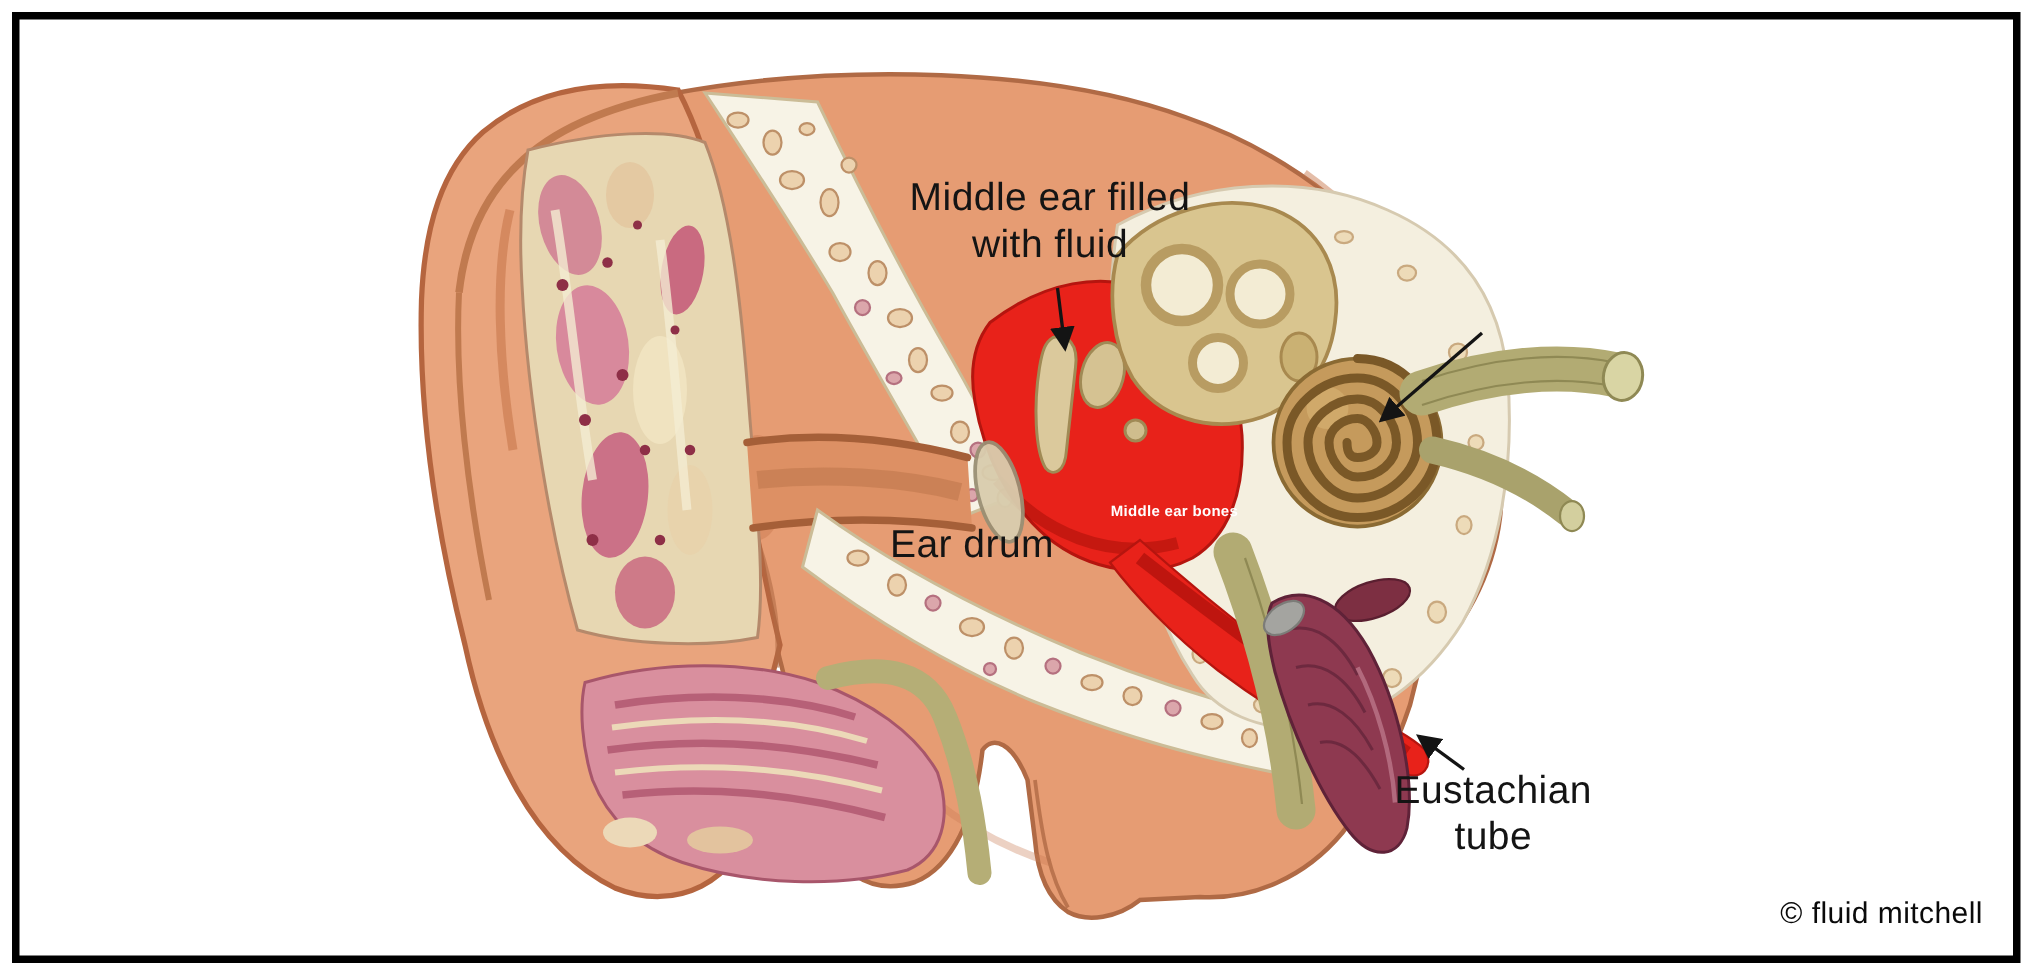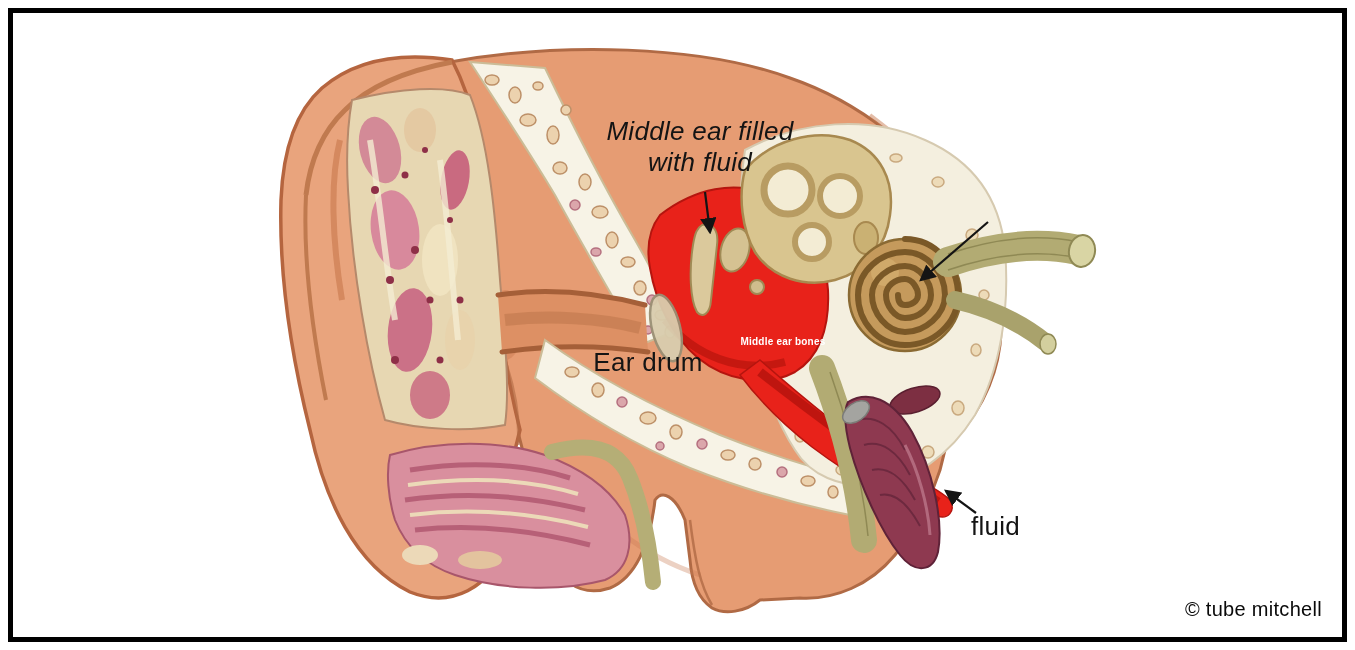--- a/index.html
+++ b/index.html
@@ -4,21 +4,21 @@
 <style>
   html,body{margin:0;padding:0;background:#fff;}
   #page{position:relative;width:1355px;height:650px;background:#ffffff;
         font-family:"Liberation Sans",sans-serif;overflow:hidden;}
   .frame{position:absolute;left:8px;top:8px;width:1339px;height:634px;
          border:5px solid #000;box-sizing:border-box;background:#ffffff;}
   .ear-svg{position:absolute;left:0;top:0;}
   .lbl{position:absolute;color:#141414;font-size:26px;line-height:31px;
        text-align:center;letter-spacing:.3px;}
   .lbl span{display:block;}
-  #lbl-fluid{left:575px;top:116px;width:250px;font-style:italic;}
+  #lbl-fluid{left:575px;top:116px;width:250px;}
   #lbl-cochlea{left:948px;top:189px;width:115px;}
   #lbl-eardrum{left:588px;top:327px;width:120px;margin-top:20px;}
   #lbl-bones{left:728px;top:334px;width:110px;font-size:10px;font-weight:bold;
              color:#ffffff;line-height:15px;letter-spacing:.2px;}
   #lbl-eustachian{left:928px;top:511px;width:135px;}
   #lbl-credit{left:1150px;top:594px;width:172px;font-size:20px;font-weight:500;
               text-align:right;color:#0a0a0a;}
 </style>
 </head>
 <body>
@@ -267,20 +267,21 @@
 
   <div class="lbl" id="lbl-eardrum">
     <span>Ear drum</span>
   </div>
 
   <div class="lbl" id="lbl-bones">
     <span>Middle ear bones</span>
   </div>
 
   <div class="lbl" id="lbl-eustachian">
-    <span>fluid</span>
+    <span>Eustachian</span>
+    <span>tube</span>
   </div>
 
   <div class="lbl" id="lbl-credit">
-    <span>© tube mitchell</span>
+    <span>© fluid mitchell</span>
   </div>
 
 </div>
 
 </body></html>

